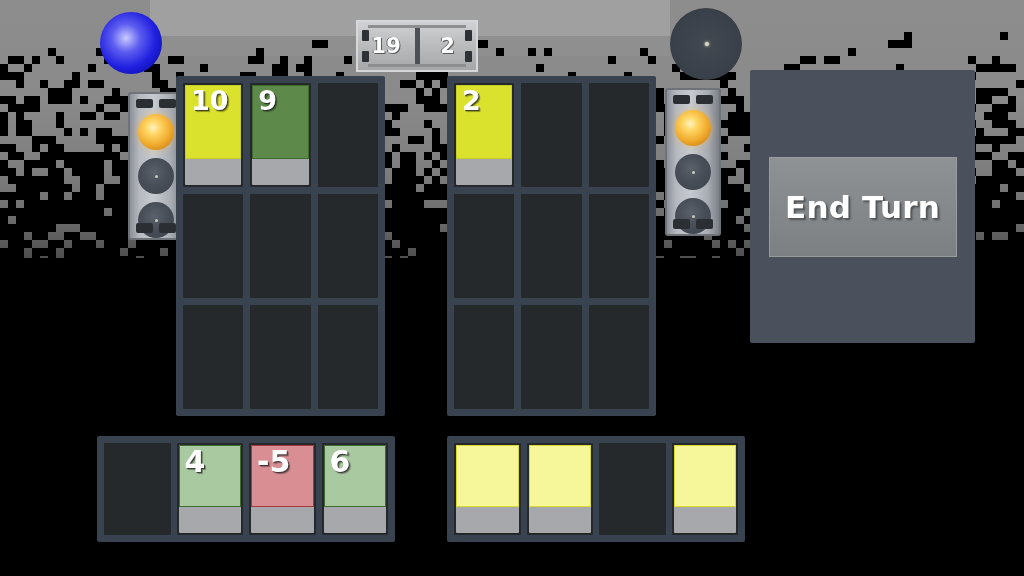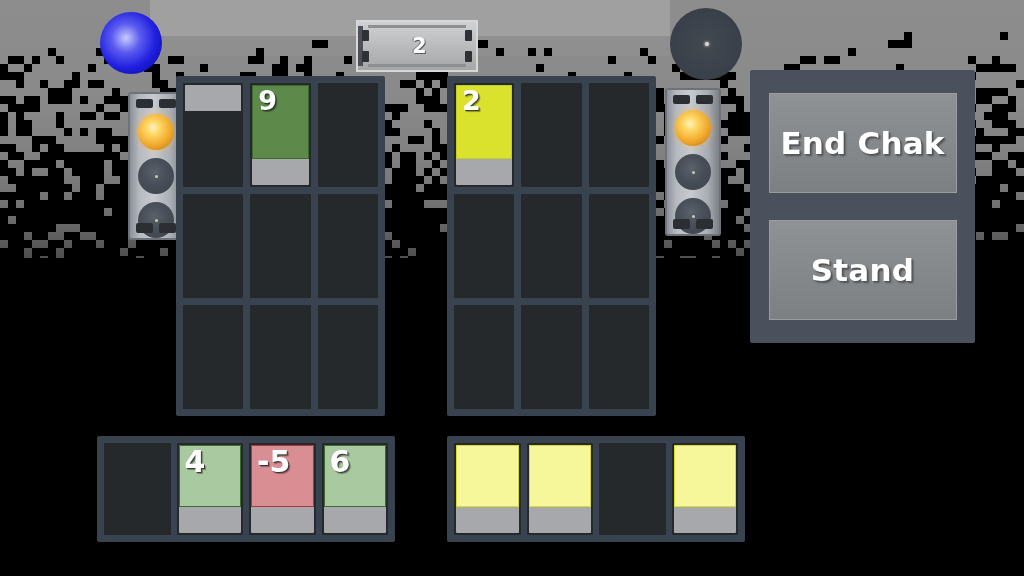--- a/index.html
+++ b/index.html
@@ -2476,20 +2476,23 @@
   <div class="orb orb-blue"></div>
   <div class="orb orb-dark"></div>
 
   <div class="scoreboard">
     <div class="plq-rail" style="top:3px;"></div>
     <div class="plq-rail" style="bottom:3px;"></div>
     <div class="plq-bolt" style="left:4px;top:8px;"></div>
     <div class="plq-bolt" style="left:4px;bottom:8px;"></div>
     <div class="plq-bolt" style="right:4px;top:8px;"></div>
     <div class="plq-bolt" style="right:4px;bottom:8px;"></div>
+    <div class="score-cell">
+      <span class="num">19</span>
+    </div>
     <div class="score-divider"></div>
     <div class="score-cell">
       <span class="num">2</span>
     </div>
   </div>
 
 
   <div class="tower tower-left">
     <div class="tower-vent">
         <b></b>
@@ -2514,20 +2517,23 @@
     <div class="tower-foot">
         <b></b>
         <b></b>
       </div>
   </div>
 
   <div class="board board-left">
     <div class="board-grid" id="grid-left">
         <div class="cell">
           <div class="card yellow">
+            <div class="face">
+              <span class="val">10</span>
+            </div>
             <div class="base"></div>
           </div>
         </div>
         <div class="cell">
           <div class="card green">
             <div class="face">
               <span class="val">9</span>
             </div>
             <div class="base"></div>
           </div>
@@ -2609,17 +2615,16 @@
         <div class="cell">
           <div class="card back hand-c">
             <div class="face"></div>
             <div class="base"></div>
           </div>
         </div>
       </div>
   </div>
 
   <div class="side-panel">
-    <div class="gbtn">End Chak</div>
-    <div class="gbtn">Stand</div>
+    <div class="gbtn">End Turn</div>
   </div>
 
 </div>
 
 </body></html>

